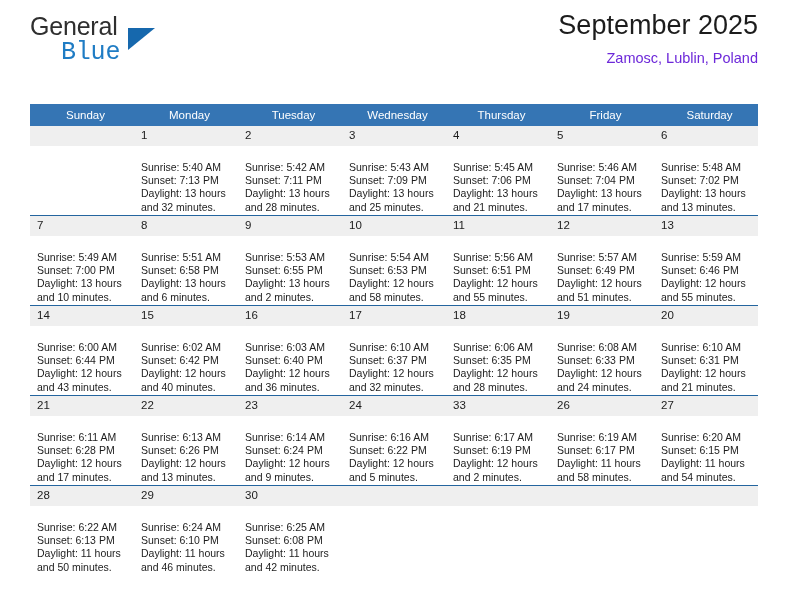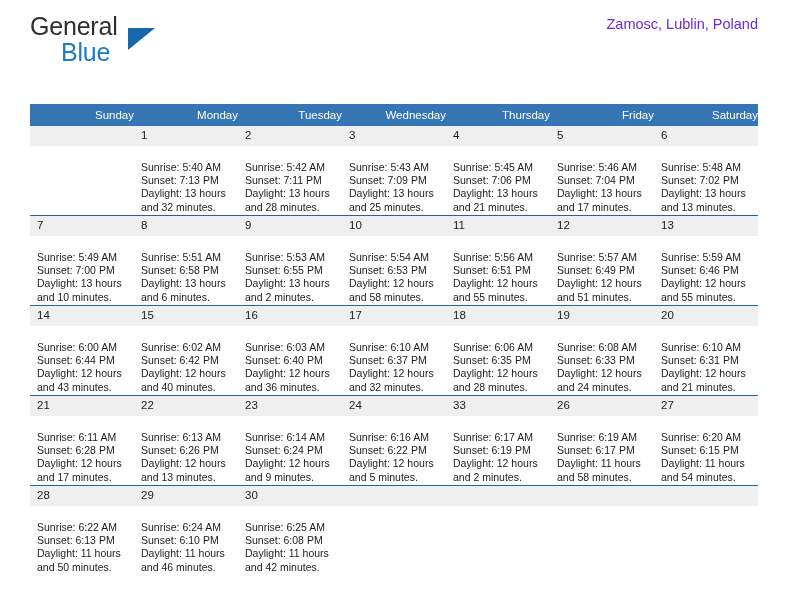--- a/index.html
+++ b/index.html
@@ -46,21 +46,21 @@
     color: #2f2f2f;
     font-family: "Liberation Sans", sans-serif;
   }
   .brand-blue {
     position: absolute;
     left: 31px;
     top: 26px;
     font-size: 25px;
     letter-spacing: -0.2px;
     color: #1f7cc4;
-    font-family: Liberation Sans, sans-serif;
+    font-family: Liberation Mono, monospace;
   }
   .brand-triangle {
     position: absolute;
     left: 98px;
     top: 16px;
     width: 0;
     height: 0;
     border-left: 27px solid #1668ad;
     border-bottom: 22px solid transparent;
   }
@@ -93,21 +93,21 @@
     top: 104px;
     width: 728px;
     border-collapse: collapse;
     table-layout: fixed;
   }
   .calendar th {
     background: #3575b4;
     color: #ffffff;
     font-size: 11.5px;
     font-weight: normal;
-    text-align: right;
+    text-align: center;
     padding: 5px 0 5px 7px;
     height: 12px;
     border: none;
   }
   .week-row > td {
     vertical-align: top;
     padding: 0;
     border: none;
     border-top: 1.5px solid #24659f;
     height: 89px;
@@ -143,20 +143,21 @@
 
   <div class="top-bar">
 
     <div class="brand">
       <span class="brand-general">General</span>
       <span class="brand-triangle"></span>
       <span class="brand-blue">Blue</span>
     </div>
 
     <div class="title-block">
+      <div class="cal-title">September 2025</div>
       <div class="cal-subtitle">Zamosc, Lublin, Poland</div>
     </div>
 
   </div>
 
   <table class="calendar">
     <colgroup>
       <col style="width:104px">
         <col style="width:104px">
         <col style="width:104px">

